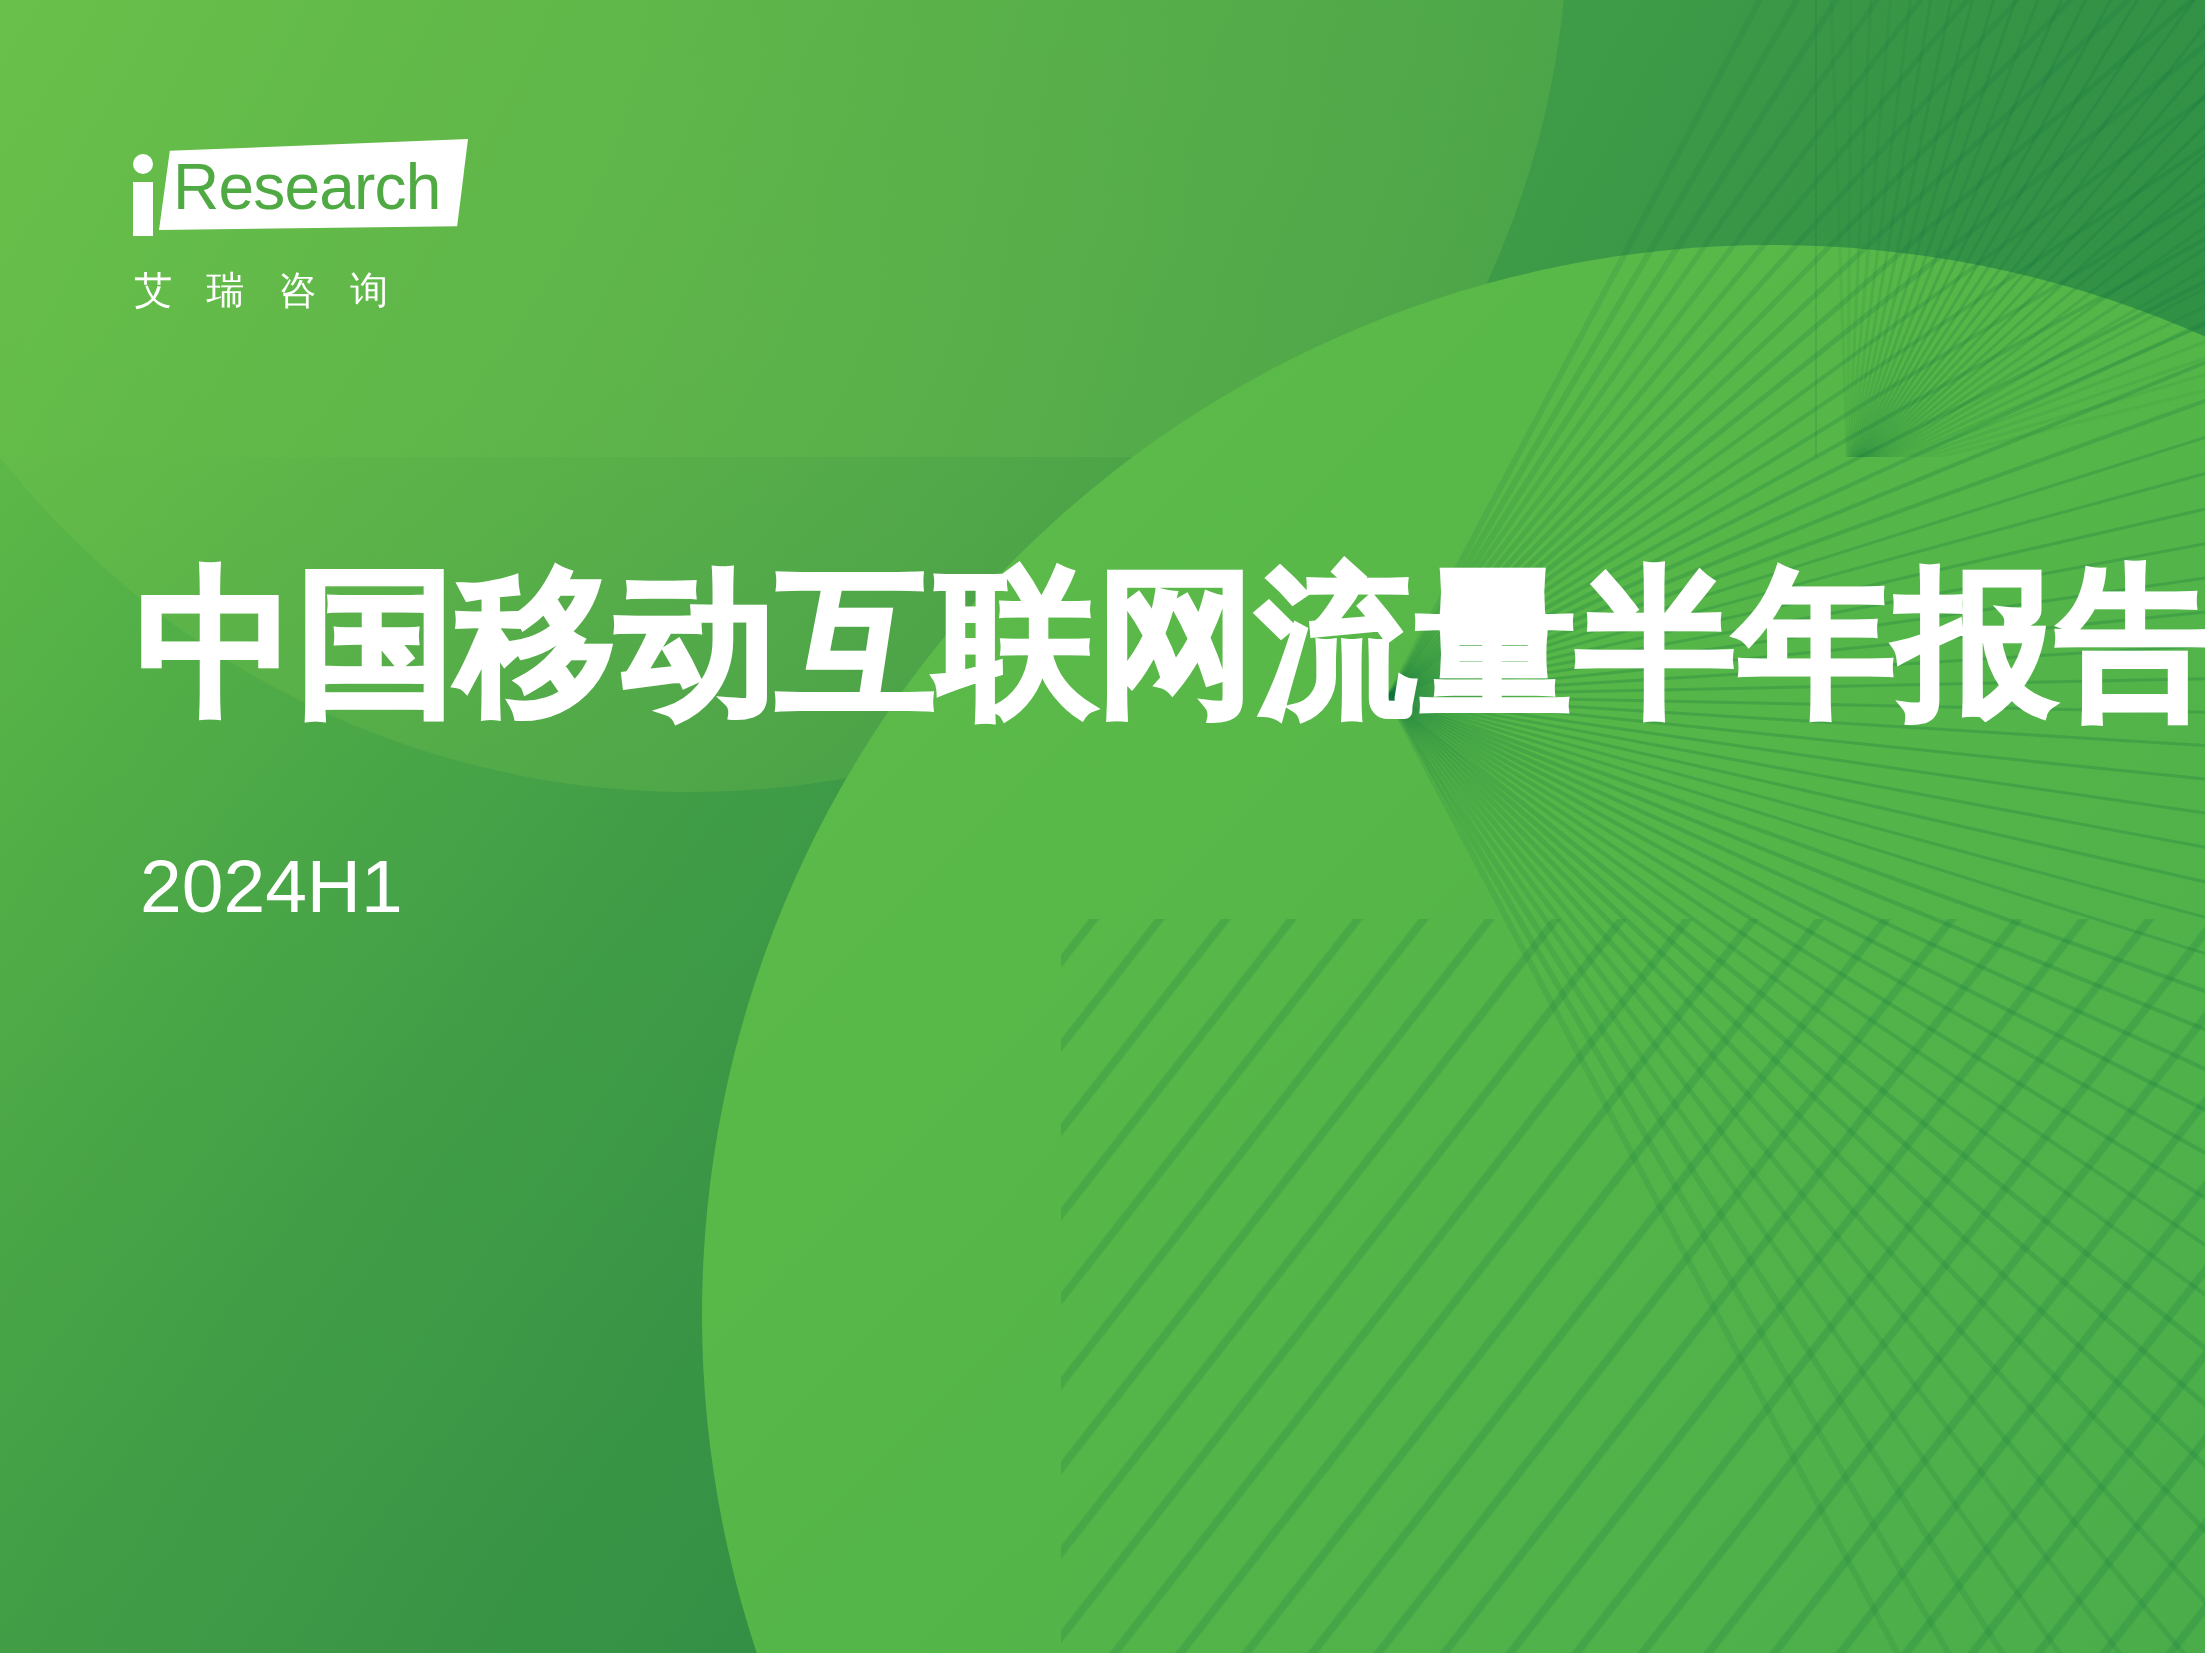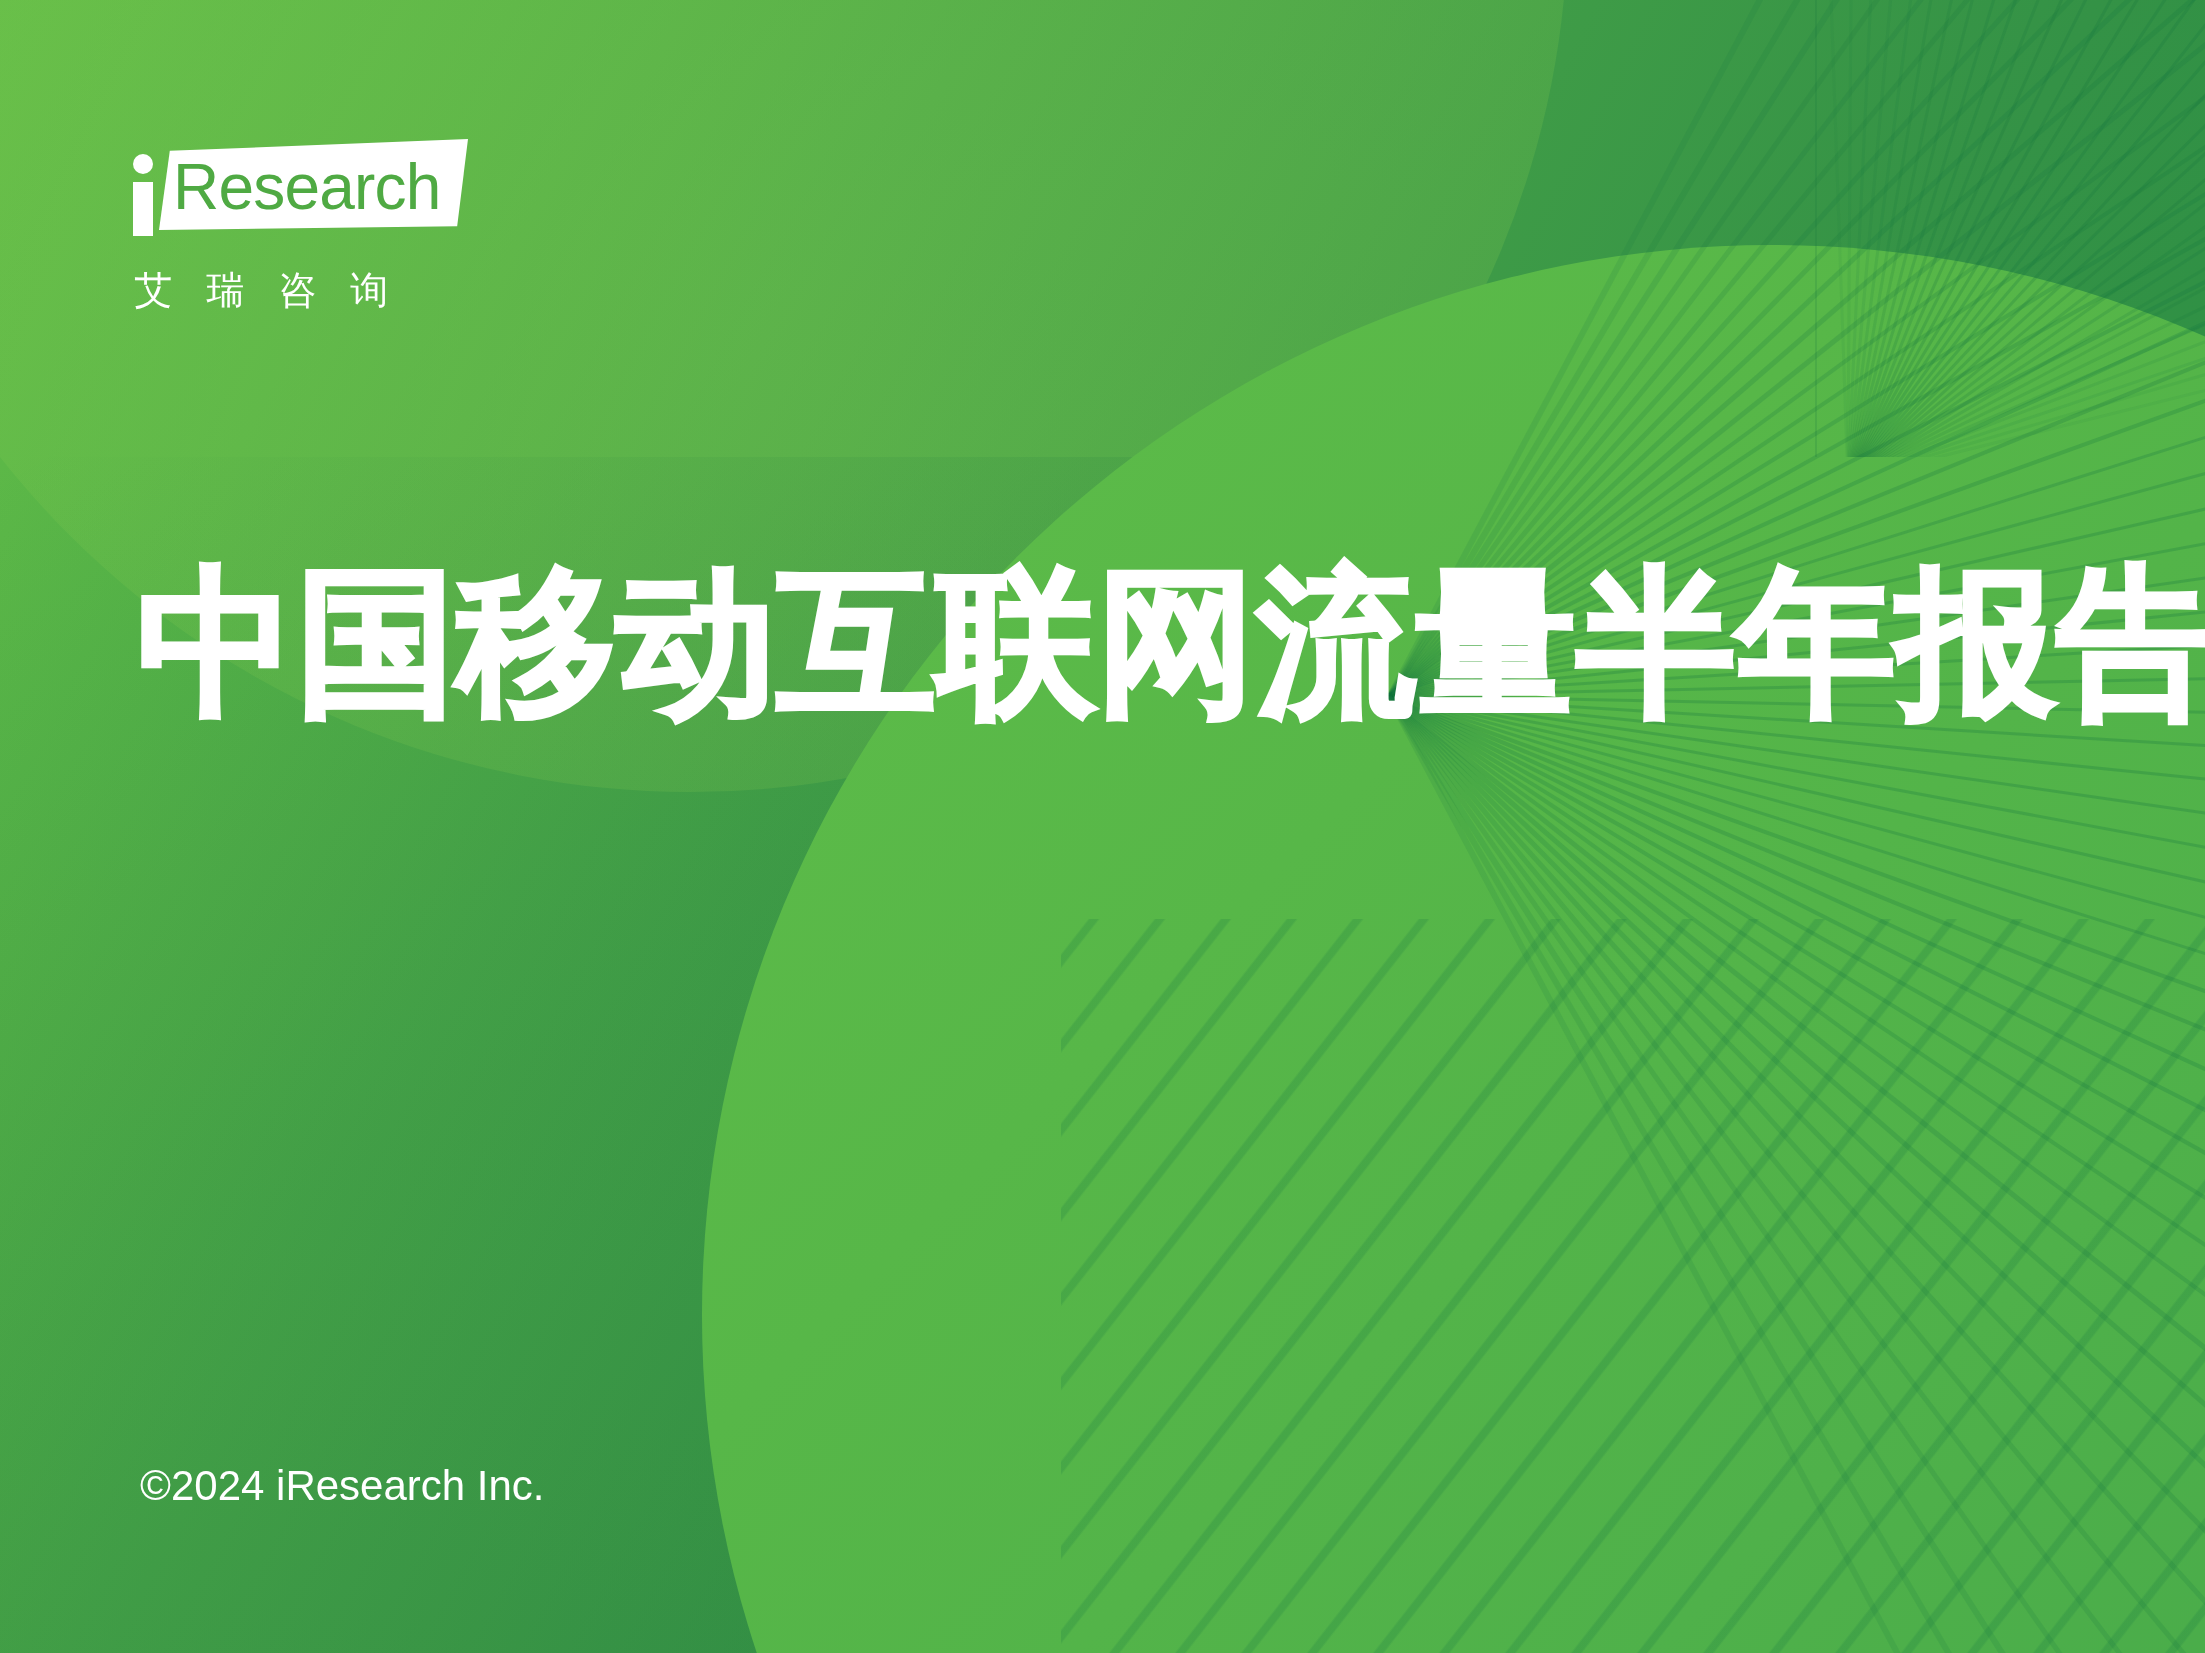--- a/index.html
+++ b/index.html
@@ -366,16 +366,16 @@
         <span class="dot"></span>
         <span class="stem"></span>
       </div>
       <div class="logo-plate"></div>
       <div class="logo-word">Research</div>
     </div>
     <div class="logo-cn">艾瑞咨询</div>
   </div>
 
   <div class="title">中国移动互联网流量半年报告</div>
-  <div class="copyright">©2024 iResearch Inc.</div>
+  <div class="subtitle">2024H1</div>
 
 </div>
 
 
 </body></html>

